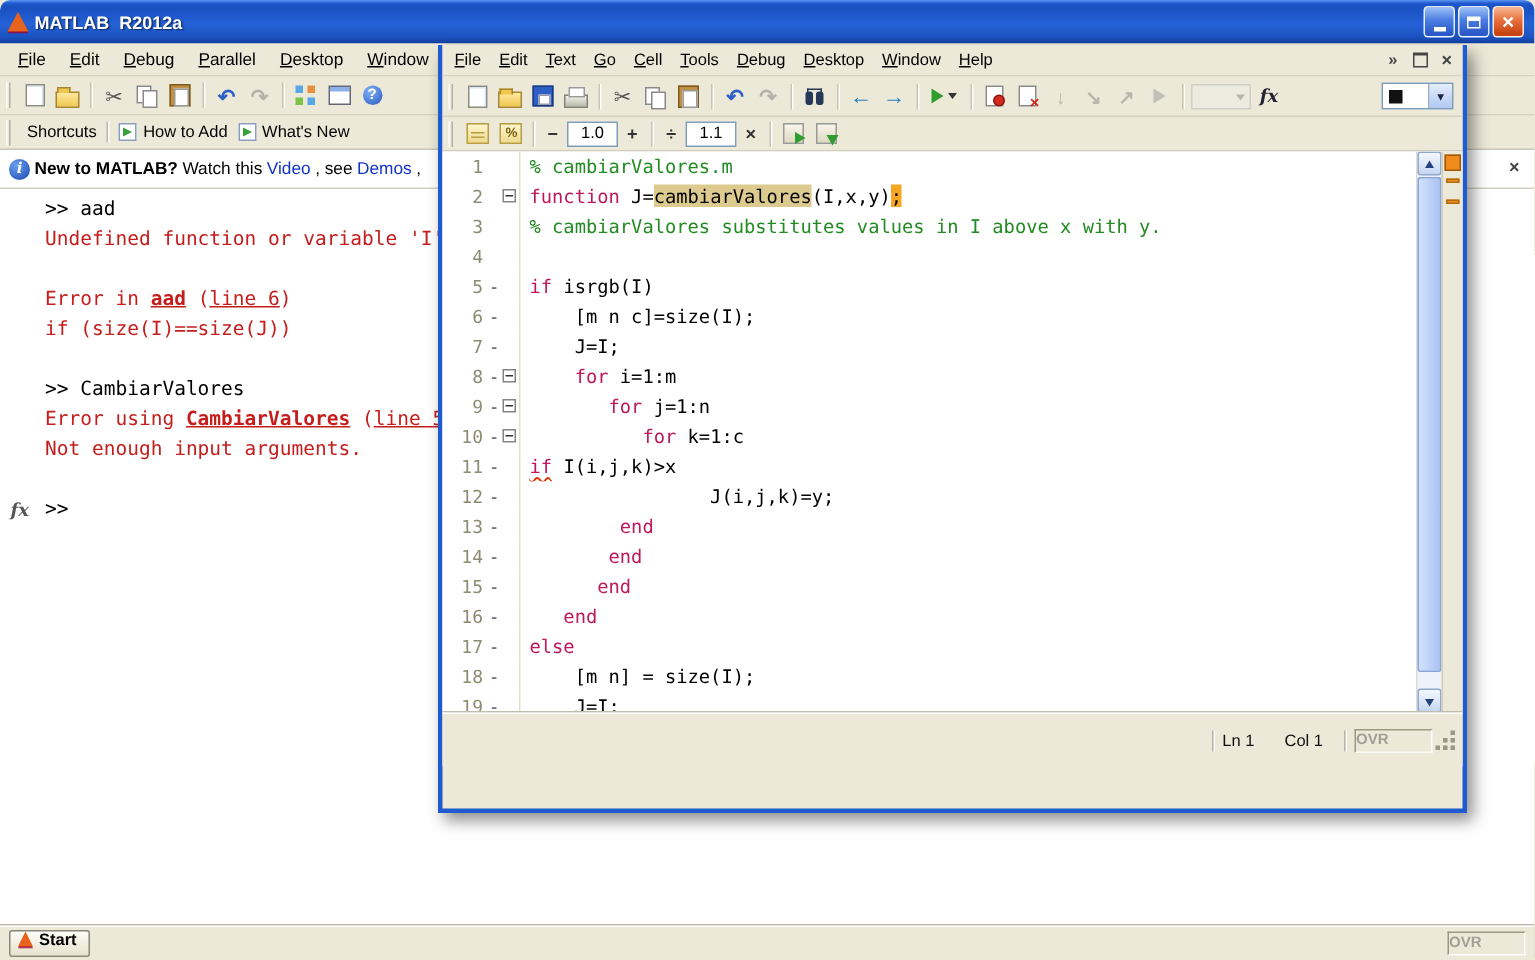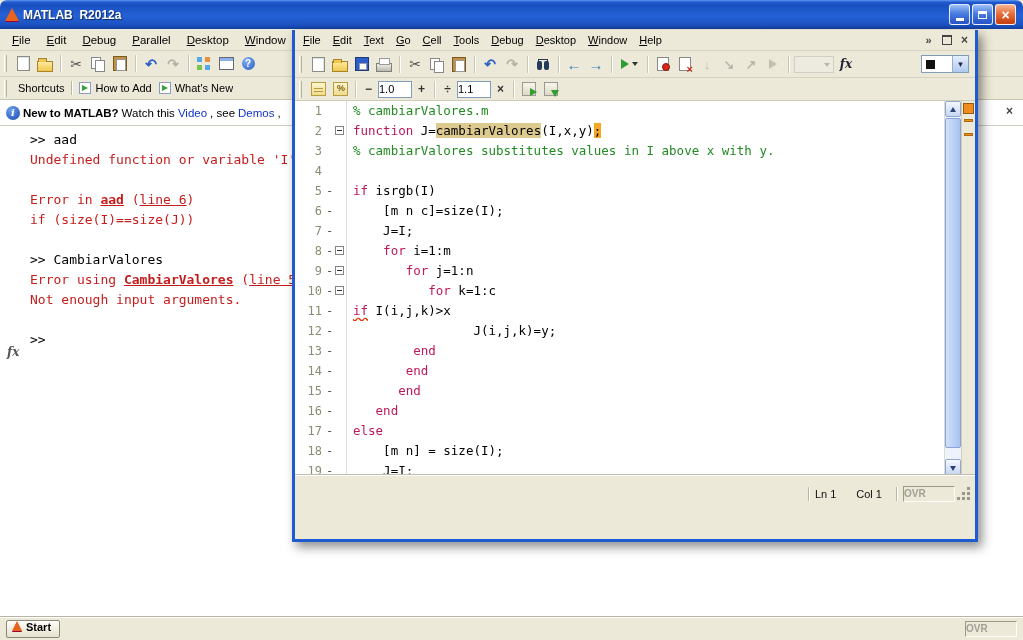--- a/index.html
+++ b/index.html
@@ -42,21 +42,21 @@
   .banner-close{position:absolute;right:6px;top:4px;width:15px;height:15px;text-align:center;font:bold 12px/14px "Liberation Sans",sans-serif;color:#444}
   .banner-close::before{content:"×"}
   .info-ico,.ic-info::before{width:14px;height:14px;border-radius:50%;background:radial-gradient(circle at 35% 30%,#6aa0f0,#1c48b0);color:#fff;font:italic bold 10px/14px "DejaVu Serif",serif;text-align:center;display:inline-block}
   .info-ico::before{content:"i"}
   .cmd{padding:4px 0 0 30px;position:relative}
   .cline{height:20px;line-height:20px;white-space:pre;font-family:"DejaVu Sans Mono",monospace;font-size:13px;position:relative}
   .cblack{color:#000}
   .cred{color:#c51c1c}
   .lnk{text-decoration:underline;cursor:pointer}
   .bold{font-weight:bold}
-  .fx-ico{position:absolute;left:-23px;top:12px;font:italic bold 12px/20px "DejaVu Serif",serif;color:#555}
+  .fx-ico{position:absolute;left:-23px;top:0;font:italic bold 12px/20px "DejaVu Serif",serif;color:#555}
   .mw-status{position:absolute;left:0;bottom:0;right:0;height:23px;background:#ece9d8;border-top:1px solid #fff;box-shadow:0 -1px 0 #b8b4a4;display:flex;align-items:center;padding:0 6px}
   .start-btn{display:inline-flex;gap:4px;height:18px;padding:0 8px 0 5px;background:linear-gradient(#fefdf8,#e6e2ce);border:1px solid #8a8876;border-radius:2px;box-shadow:inset 0 1px 0 #fff;font-size:11px}
   .mw-status .ovr-box{margin-left:auto}
 
   
   .tbi{min-width:20px;height:19px;display:inline-flex;align-items:center;justify-content:center;position:relative}
   .dis{opacity:.38;filter:grayscale(100%)}
   .ic-new-file::before{content:"";width:11px;height:13px;background:#fff;border:1px solid #8b8b80;box-shadow:inset -1px 1px 0 #d8e6f8}
   .ic-open-file::before{content:"";width:14px;height:9px;margin-top:5px;background:linear-gradient(#ffe8a0,#eec84e);border:1px solid #a8842c}
   .ic-open-file::after{content:"";position:absolute;top:4px;left:3px;width:7px;height:3px;background:#eec84e;border:1px solid #a8842c;border-bottom:none}
@@ -110,21 +110,21 @@
   .ed-menu{height:21px;background:#ece9d8;border-bottom:1px solid #d8d4c4;display:flex;align-items:center;padding-left:2px}
   .ed-menu .mi{padding:2px 6px;font-size:11px}
   .ed-menu-right{margin-left:auto;display:flex;align-items:center;gap:3px;padding-right:3px}
   .mmini{width:15px;height:15px;display:flex;align-items:center;justify-content:center;color:#444;font:bold 10px "Liberation Sans",sans-serif}
   .mmini.chev::before{content:"»";font-size:11px}
   .mmini.undock::before{content:"";width:8px;height:7px;border:1px solid #444;border-top:2px solid #444}
   .mmini.xx::before{content:"×";font-size:12px}
   .ed-tools{height:27px;background:#ece9d8;border-bottom:1px solid #d6d2c2;display:flex;align-items:center;gap:2px;padding-left:3px}
   .ed-cell{height:23px;background:#ece9d8;border-bottom:1px solid #cfccbc;display:flex;align-items:center;gap:2px;padding-left:3px}
   .cbtn{min-width:15px;height:16px;display:inline-flex;align-items:center;justify-content:center;font:bold 12px "Liberation Sans",sans-serif;color:#333}
-  .cinput{width:34px;height:17px;border:1px solid #7f9db9;font:11px "Liberation Sans",sans-serif;background:#fff}
+  .cinput{width:34px;height:17px;border:1px solid #7f9db9;font:11px "Liberation Sans",sans-serif;text-align:center;background:#fff}
   .ed-body{height:374px;background:#fff;display:flex;overflow:hidden;position:relative}
   .code-area{flex:1;overflow:hidden;background:#fff}
   .crow{display:flex;height:20px;line-height:20px}
   .cnum{width:30px;text-align:right;padding-right:3px;color:#8c8c72;font:12px/20px "DejaVu Sans Mono",monospace;flex:none}
   .cdash{width:9px;text-align:center;color:#555;font:12px/20px "DejaVu Sans Mono",monospace;flex:none}
   .cfold{width:13px;position:relative;border-right:1px solid #e2dfd2;flex:none}
   .fold-box{position:absolute;left:1px;top:5px;width:9px;height:9px;background:#fff;border:1px solid #848484}
   .fold-box::before{content:"";position:absolute;left:1px;right:1px;top:3px;height:1px;background:#333}
   .ctext{flex:1;white-space:pre;font:12.5px/20px "DejaVu Sans Mono",monospace;color:#000;padding-left:6px;overflow:hidden}
   .pl{color:#000}

